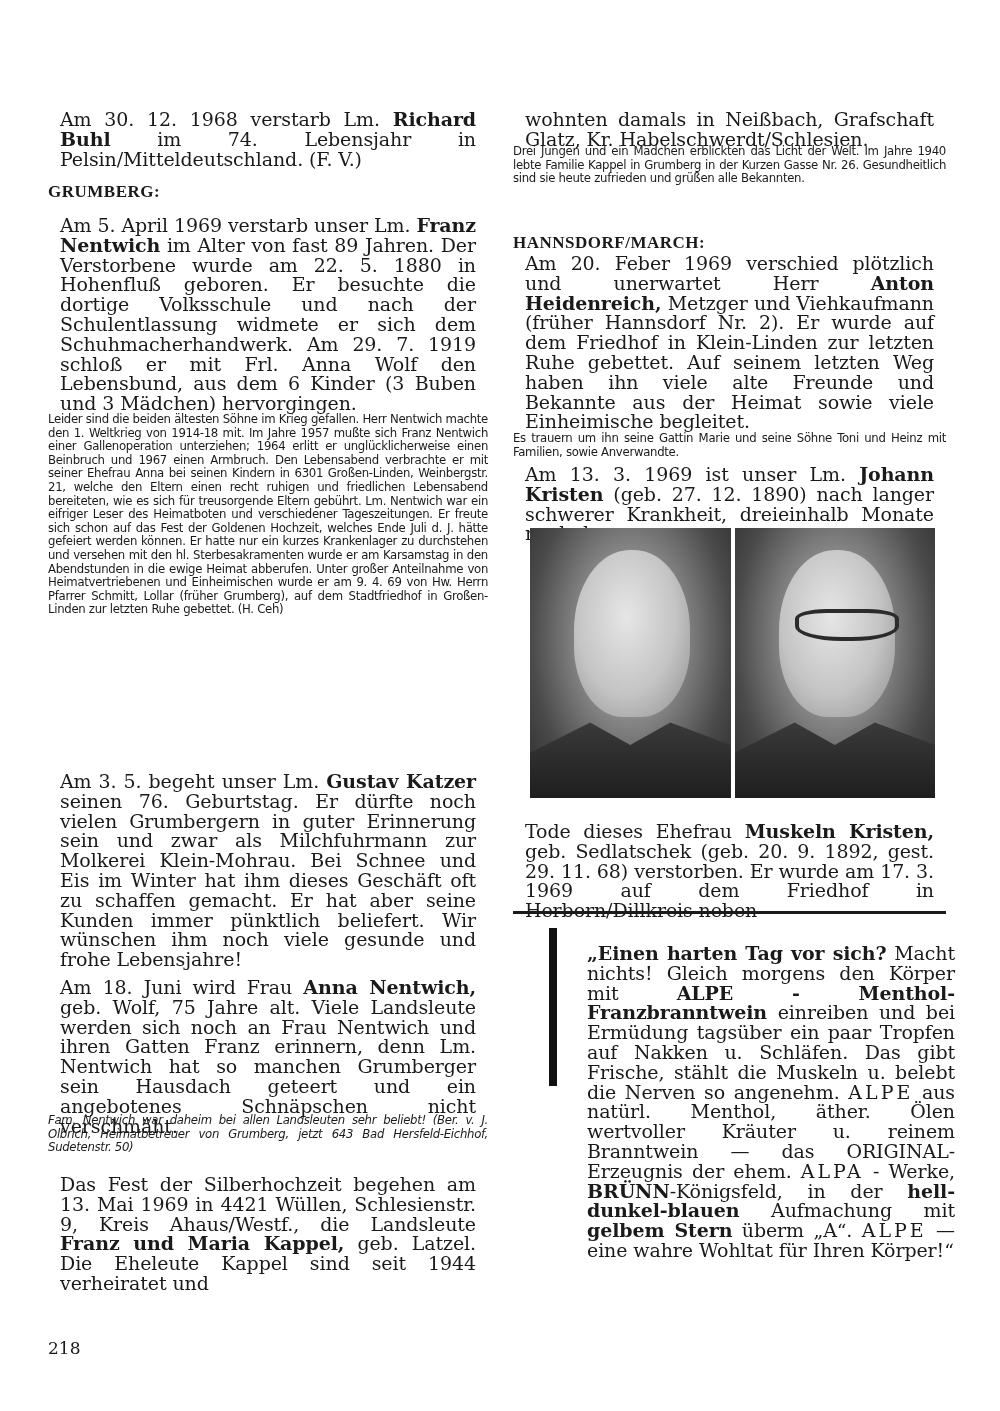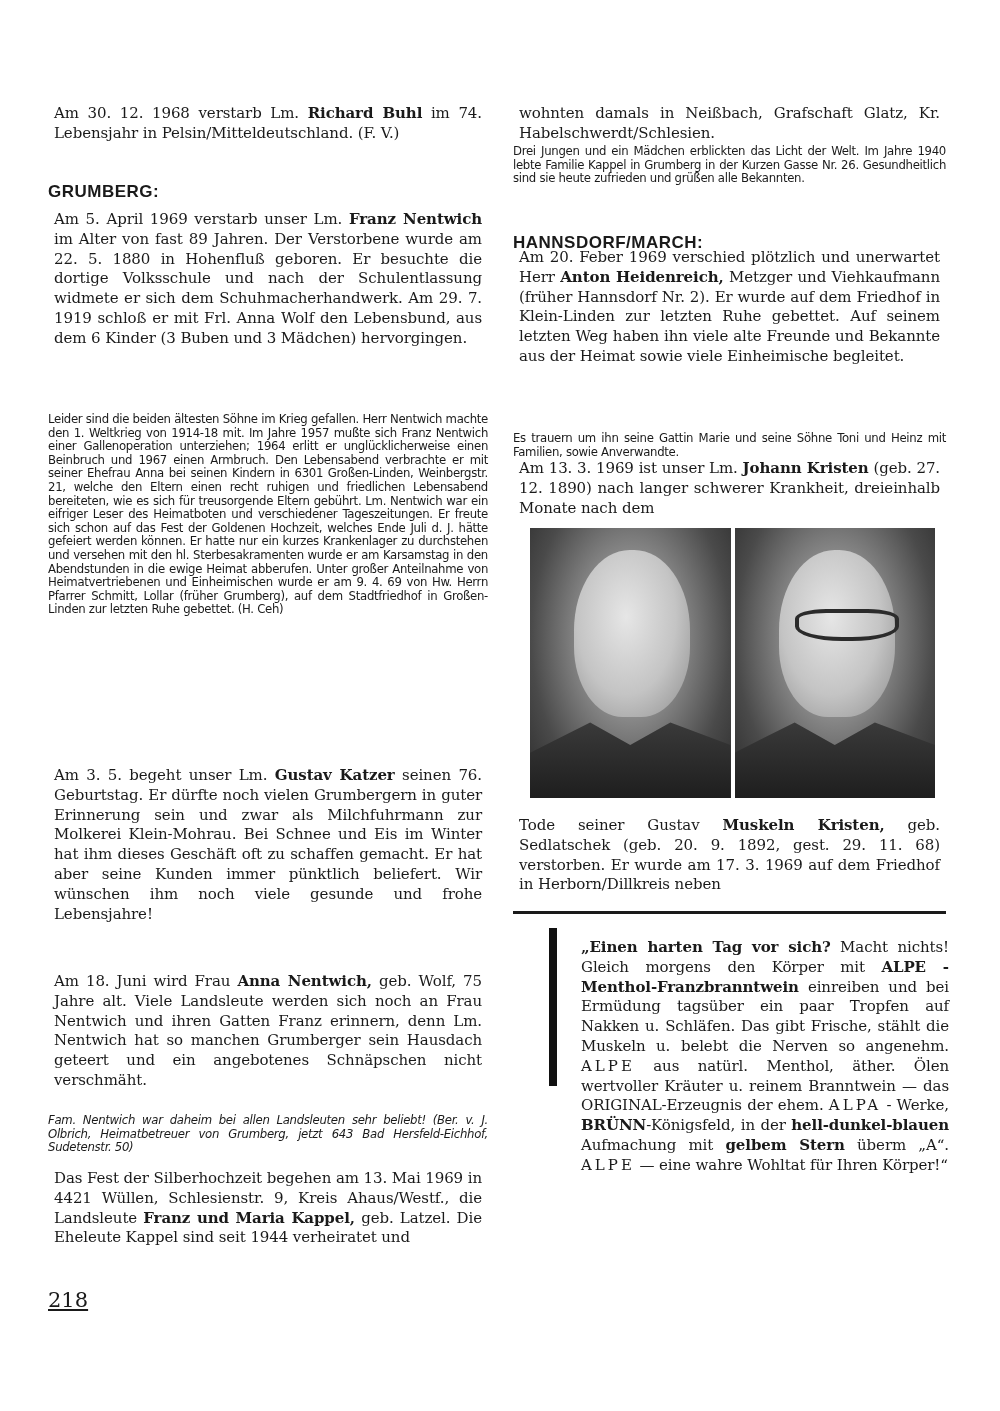--- a/index.html
+++ b/index.html
@@ -4,45 +4,45 @@
 <style>
   html, body { margin: 0; padding: 0; background: #ffffff; }
   body {
     width: 1000px; height: 1411px; position: relative; overflow: hidden;
     font-family: "DejaVu Serif", "Liberation Serif", serif; color: #1a1a1a;
   }
   .col { position: absolute; top: 98px; }
   .col-left { left: 48px; width: 440px; }
   .col-right { left: 513px; width: 433px; }
   .big {
-    font-size: 15px; line-height: 19.8px; text-align: justify; margin: 6px;
+    font-size: 19px; line-height: 19.8px; text-align: justify; margin: 12px;
     letter-spacing: -0.1px;
   }
   .small {
     font-family: "DejaVu Sans Condensed", "DejaVu Sans", sans-serif;
     font-size: 13px; line-height: 13.6px; text-align: justify; margin: 0;
     font-stretch: condensed; letter-spacing: -0.3px;
   }
   .heading {
     font-weight: bold; font-size: 17px; letter-spacing: 0.5px; margin: 0;
-    font-family: Liberation Sans, sans-serif;
+    font-family: Liberation Serif, serif;
   }
   b, .bold { font-weight: bold; }
   .spaced { letter-spacing: 3px; font-weight: normal; }
 
   
   #p-buhl { position: absolute; top: 0; }
   #h-grumberg { position: absolute; top: 84px; }
   #p-nentwich { position: absolute; top: 106px; }
   #p-nentwich-detail { position: absolute; top: 314px; }
   #p-katzer { position: absolute; top: 662px; }
   #p-anna { position: absolute; top: 868px; }
   #p-fam { position: absolute; top: 1015px; font-style: italic; }
   #p-silber { position: absolute; top: 1065px; }
-  #page-number { position: absolute; top: 1190px; left: 0; font-size: 21px; text-decoration: underline; }
+  #page-number { position: absolute; top: 1240px; left: 0; font-size: 17px; }
 
   
   #p-wohnten { position: absolute; top: 0; }
   #p-drei { position: absolute; top: 46px; }
   #h-hannsdorf { position: absolute; top: 135px; }
   #p-heidenreich { position: absolute; top: 144px; }
   #p-trauern { position: absolute; top: 333px; }
   #p-kristen { position: absolute; top: 355px; }
   #photos {
     position: absolute; top: 430px; left: 17px; width: 405px; height: 270px;
@@ -115,21 +115,21 @@
       <div class="face"></div>
       <div class="suit"></div>
     </div>
     <div class="photo">
       <div class="face"></div>
       <div class="glasses"></div>
       <div class="suit"></div>
     </div>
   </div>
 
-  <p id="p-auguste" class="big"><span>Tode seiner Gustav </span><b>Muskeln Kristen,</b><span> geb. Sedlatschek (geb. 20. 9. 1892, gest. 29. 11. 68) verstorben. Er wurde am 17. 3. 1969 auf dem Friedhof in Herborn/Dillkreis neben</span></p>
+  <p id="p-auguste" class="big"><span>Tode dieses Ehefrau </span><b>Muskeln Kristen,</b><span> geb. Sedlatschek (geb. 20. 9. 1892, gest. 29. 11. 68) verstorben. Er wurde am 17. 3. 1969 auf dem Friedhof in Herborn/Dillkreis neben</span></p>
 
   <div id="rule-ad"></div>
 
   <div id="ad-box">
     <div id="ad-bar"></div>
     <p id="ad-text" class="big"><b>„Einen harten Tag vor sich?</b><span> Macht nichts! Gleich morgens den Körper mit </span><b>ALPE - Menthol-Franzbranntwein</b><span> einreiben und bei Ermüdung tagsüber ein paar Tropfen auf Nakken u. Schläfen. Das gibt Frische, stählt die Muskeln u. belebt die Nerven so angenehm. </span><span class="spaced">ALPE</span><span> aus natürl. Menthol, äther. Ölen wertvoller Kräuter u. reinem Branntwein — das ORIGINAL-Erzeugnis der ehem. </span><span class="spaced">ALPA</span><span> - Werke, </span><b>BRÜNN</b><span>-Königsfeld, in der </span><b>hell-dunkel-blauen</b><span> Aufmachung mit </span><b>gelbem Stern</b><span> überm „A“. </span><span class="spaced">ALPE</span><span> — eine wahre Wohltat für Ihren Körper!“</span></p>
   </div>
 </div>
 
 </body></html>

